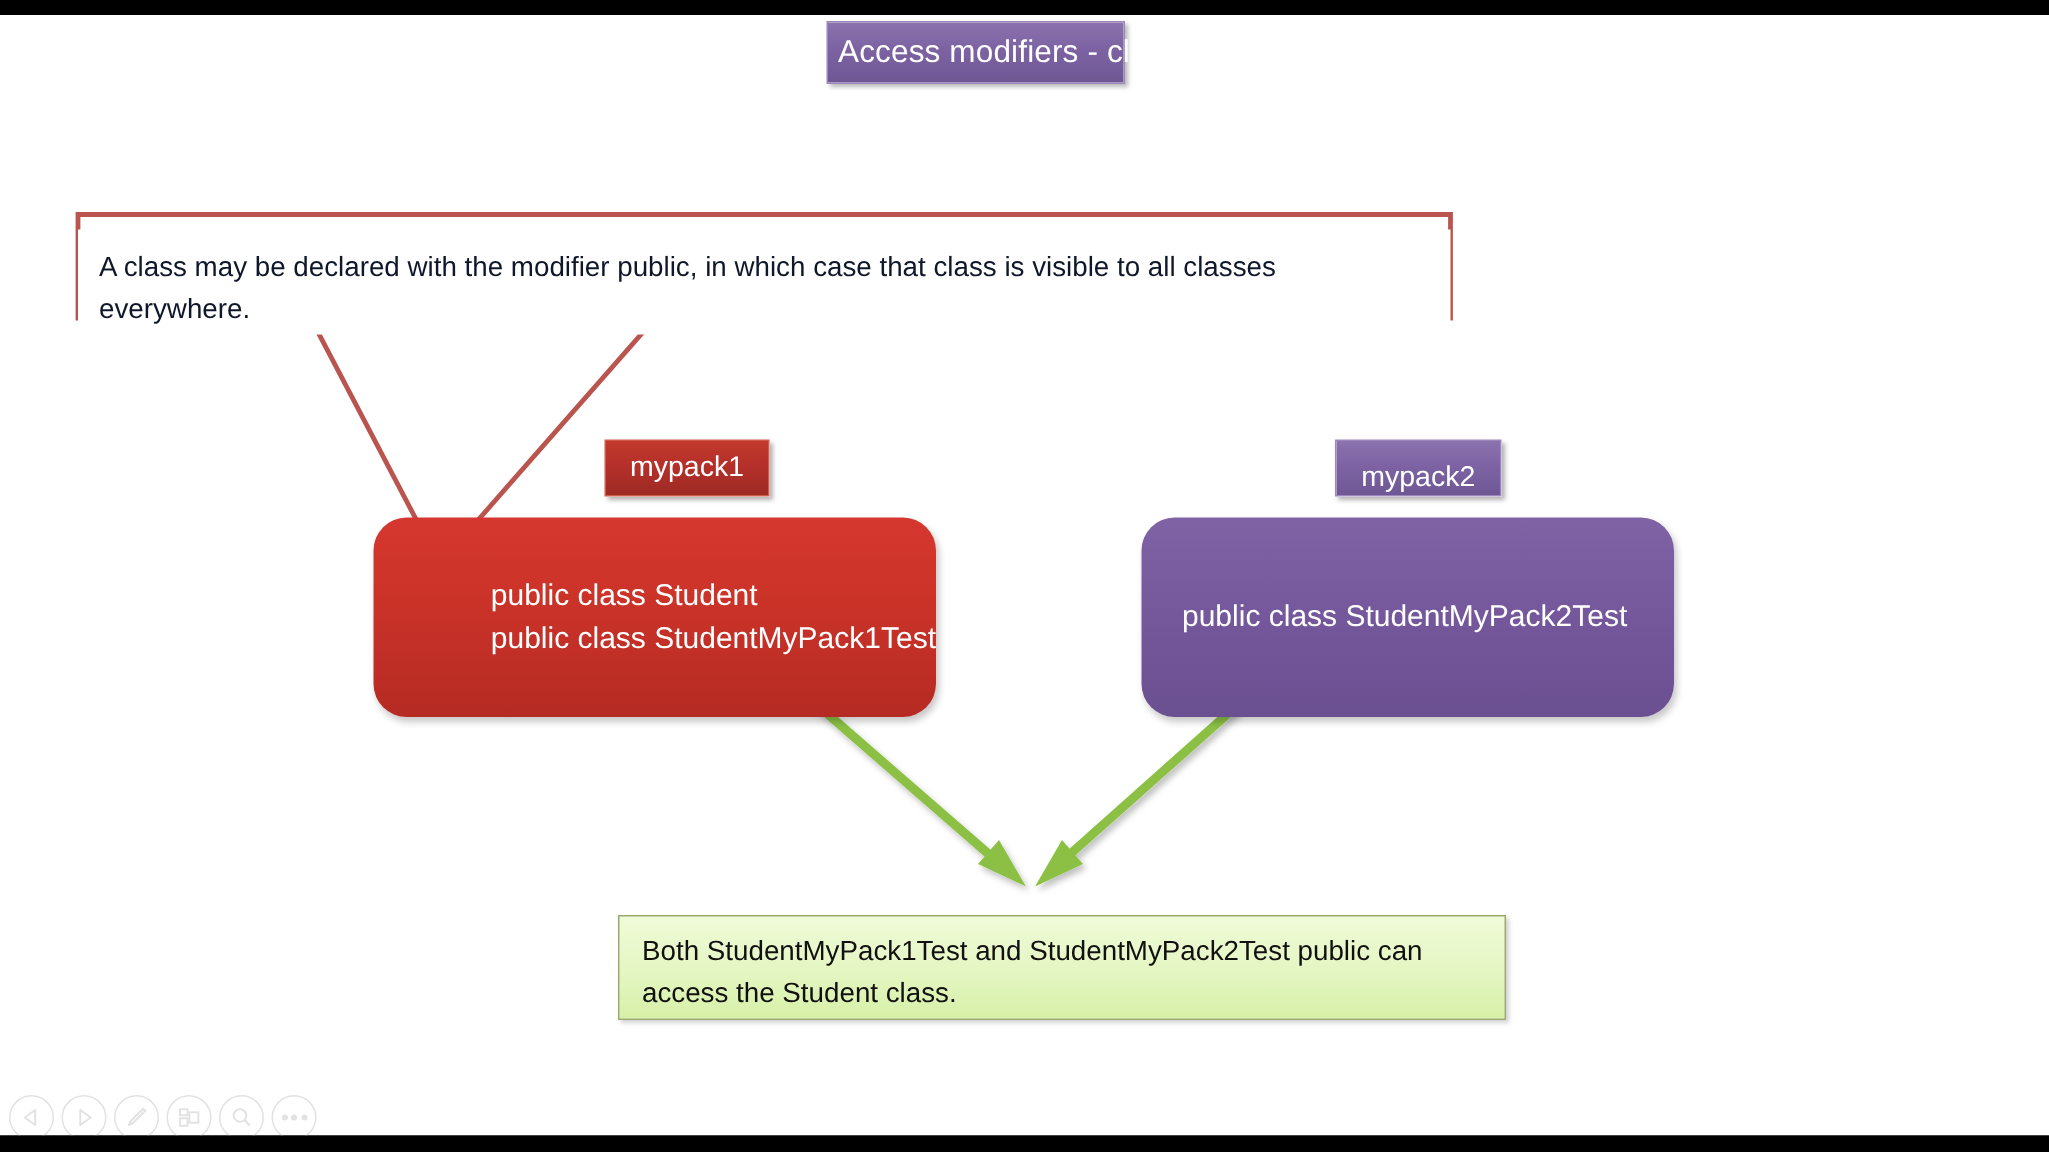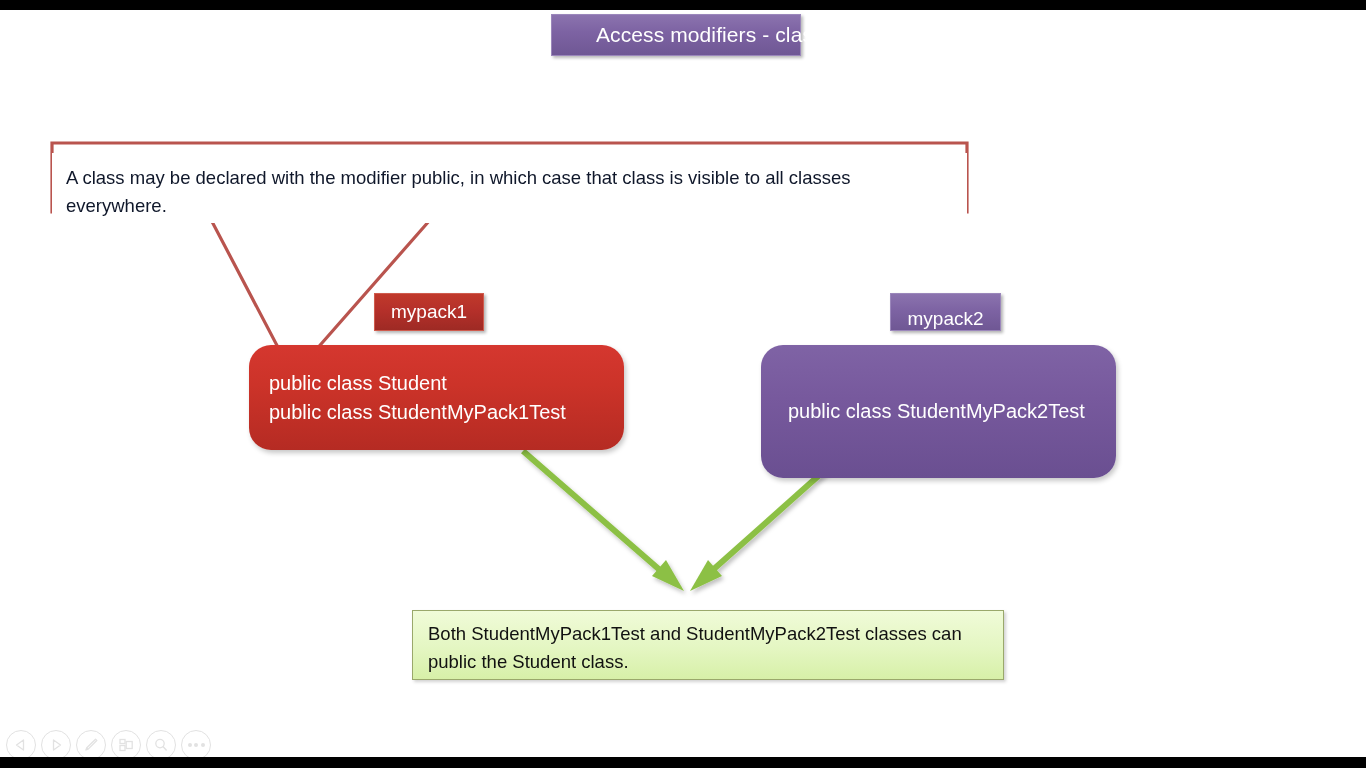--- a/index.html
+++ b/index.html
@@ -37,28 +37,28 @@
     position: absolute;
     left: 0; top: 10px;
     width: 1366px; height: 747px;
     background: #ffffff;
     overflow: hidden;
   }
   
   #title-banner {
     position: absolute;
     left: 551px; top: 4px;
-    width: 250px; height: 42px;
+    width: 199px; height: 42px;
     background: linear-gradient(to bottom, #8b73ae 0%, #7d63a3 42%, #6f5794 100%);
     border: 1px solid #9b87bb;
     box-sizing: border-box;
     box-shadow: 2px 2px 3px rgba(0,0,0,0.28);
     display: flex;
     align-items: center;
-    justify-content: flex-start;
+    justify-content: center;
     padding-left: 44px;
   }
   #title-banner .txt {
     color: #ffffff;
     font-size: 21px;
     letter-spacing: 0.1px;
     white-space: nowrap;
   }
   
   #callout {
@@ -82,21 +82,21 @@
     height: 38px;
     box-sizing: border-box;
     display: flex;
     align-items: center;
     justify-content: center;
     color: #ffffff;
     font-size: 19px;
     box-shadow: 2px 2px 3px rgba(0,0,0,0.30);
   }
   #pkg-tag-1 {
-    left: 374px; top: 283px;
+    left: 403px; top: 283px;
     width: 110px;
     background: linear-gradient(to bottom, #c0392b 0%, #b5302a 45%, #9e2a24 100%);
     border: 1px solid #cf5b4d;
   }
   #pkg-tag-2 {
     left: 890px; top: 283px;
     width: 111px;
     background: linear-gradient(to bottom, #8b73ae 0%, #7d63a3 45%, #6f5794 100%);
     border: 1px solid #9b87bb;
     align-items: flex-end;
@@ -112,22 +112,23 @@
   }
   .pkg-box .code {
     color: #ffffff;
     font-size: 20px;
     line-height: 29px;
     white-space: pre-line;
     padding-left: 20px;
   }
   #pkg-box-1 {
     left: 249px; top: 335px;
-    width: 375px; height: 105px;
+    width: 375px; height: 133px;
     background: linear-gradient(to bottom, #d5372f 0%, #cc3329 38%, #b52b23 100%);
+    justify-content: flex-end;
   }
   #pkg-box-2 {
     left: 761px; top: 335px;
     width: 355px; height: 133px;
     background: linear-gradient(to bottom, #7f63a5 0%, #77599d 40%, #6a4f91 100%);
   }
   #pkg-box-2 .code { padding-left: 27px; }
   
   #conclusion {
     position: absolute;
@@ -236,21 +237,21 @@
     </div>
 
     <div class="pkg-tag" id="pkg-tag-2">
       <span>mypack2</span>
     </div>
     <div class="pkg-box" id="pkg-box-2">
       <div class="code">public class StudentMyPack2Test</div>
     </div>
 
     <div id="conclusion">
-      <div class="ctext">Both StudentMyPack1Test and StudentMyPack2Test classes can public the Student class.</div>
+      <div class="ctext">Both StudentMyPack1Test and StudentMyPack2Test public can access the Student class.</div>
     </div>
 
     <div id="toolbar">
 
       <div class="tb-btn">
         <svg width="16" height="16" viewBox="0 0 16 16">
           <polygon points="10.5,3 10.5,13 3.5,8" fill="none" stroke="#e2e2e2" stroke-width="1.3" stroke-linejoin="round"></polygon>
         </svg>
       </div>
 

